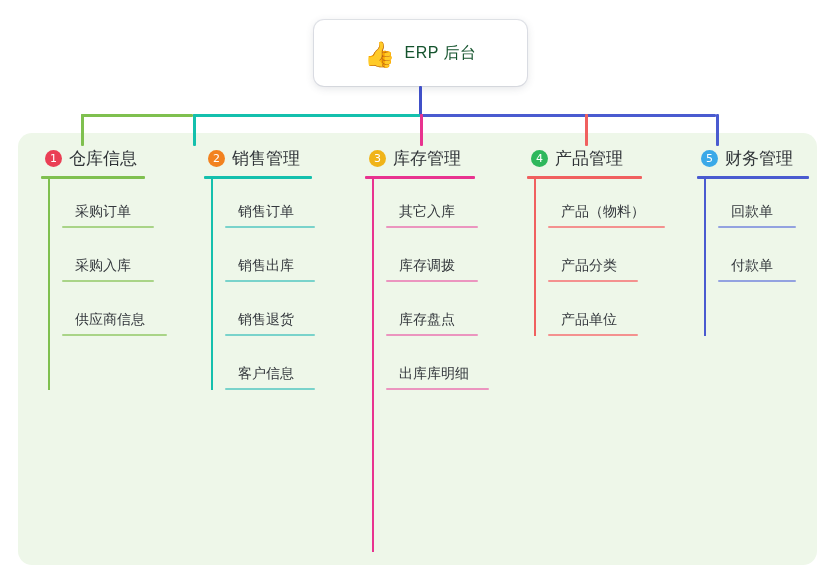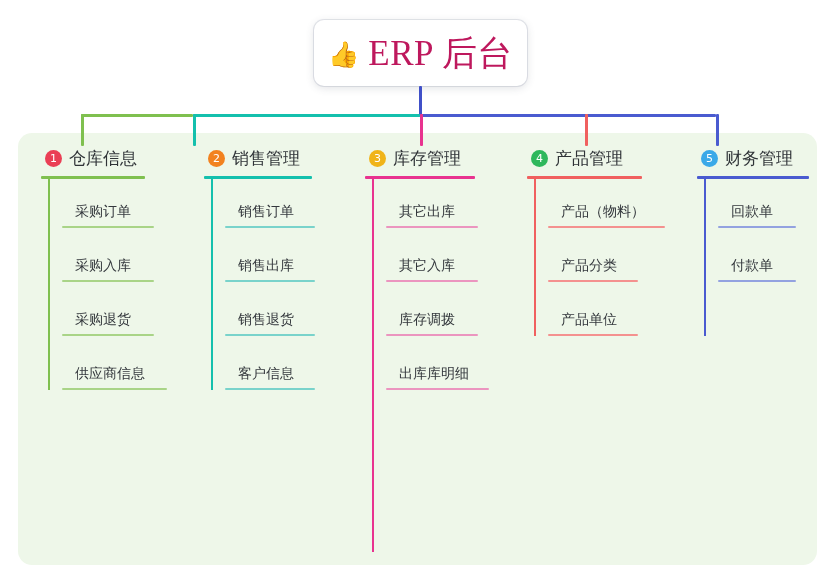--- a/index.html
+++ b/index.html
@@ -49,25 +49,24 @@
     gap: 9px;
     box-sizing: border-box;
   }
   #root-emoji {
     font-size: 25px;
     line-height: 1;
     display: inline-block;
     transform: translateY(1px);
   }
   #root-label {
-    font-size: 35px;
-    color: #be185d;
+    font-size: 16px;
+    color: #14532d;
     letter-spacing: 0.5px;
     white-space: nowrap;
-    font-family: Liberation Serif, serif;
   }
 
   
   #wires {
     position: absolute;
     left: 0; top: 0;
     width: 839px;
     height: 588px;
     pointer-events: none;
   }
@@ -179,24 +178,20 @@
           <div class="stem" style="background: rgb(127, 192, 79); height: 211px;"></div>
           <div class="child">
             <span class="child-label">采购订单</span>
             <div class="child-rule" style="width: 92px; background: rgb(169, 212, 135);"></div>
           </div>
           <div class="child">
             <span class="child-label">采购入库</span>
             <div class="child-rule" style="width: 92px; background: rgb(169, 212, 135);"></div>
           </div>
           <div class="child">
-            <span class="child-label">采购退货</span>
-            <div class="child-rule" style="width: 92px; background: rgb(169, 212, 135);"></div>
-          </div>
-          <div class="child">
             <span class="child-label">供应商信息</span>
             <div class="child-rule" style="width: 105px; background: rgb(169, 212, 135);"></div>
           </div>
         </div>
       </div>
       <div class="column" style="left: 204px;">
         <div class="col-header">
           <span class="badge" style="background: rgb(242, 130, 31);">2</span>
           <span class="col-title">销售管理</span>
         </div>
@@ -223,32 +218,32 @@
       </div>
       <div class="column" style="left: 365px;">
         <div class="col-header">
           <span class="badge" style="background: rgb(240, 180, 25);">3</span>
           <span class="col-title">库存管理</span>
         </div>
         <div class="col-rule" style="width: 110px; background: rgb(232, 51, 143);"></div>
         <div class="children">
           <div class="stem" style="background: rgb(232, 51, 143); height: 373px;"></div>
           <div class="child">
-            <span class="child-label">其它出库</span>
-            <div class="child-rule" style="width: 92px; background: rgb(235, 149, 191);"></div>
-          </div>
-          <div class="child">
             <span class="child-label">其它入库</span>
             <div class="child-rule" style="width: 92px; background: rgb(235, 149, 191);"></div>
           </div>
           <div class="child">
             <span class="child-label">库存调拨</span>
             <div class="child-rule" style="width: 92px; background: rgb(235, 149, 191);"></div>
           </div>
           <div class="child">
+            <span class="child-label">库存盘点</span>
+            <div class="child-rule" style="width: 92px; background: rgb(235, 149, 191);"></div>
+          </div>
+          <div class="child">
             <span class="child-label">出库库明细</span>
             <div class="child-rule" style="width: 103px; background: rgb(235, 149, 191);"></div>
           </div>
         </div>
       </div>
       <div class="column" style="left: 527px;">
         <div class="col-header">
           <span class="badge" style="background: rgb(46, 184, 92);">4</span>
           <span class="col-title">产品管理</span>
         </div>

